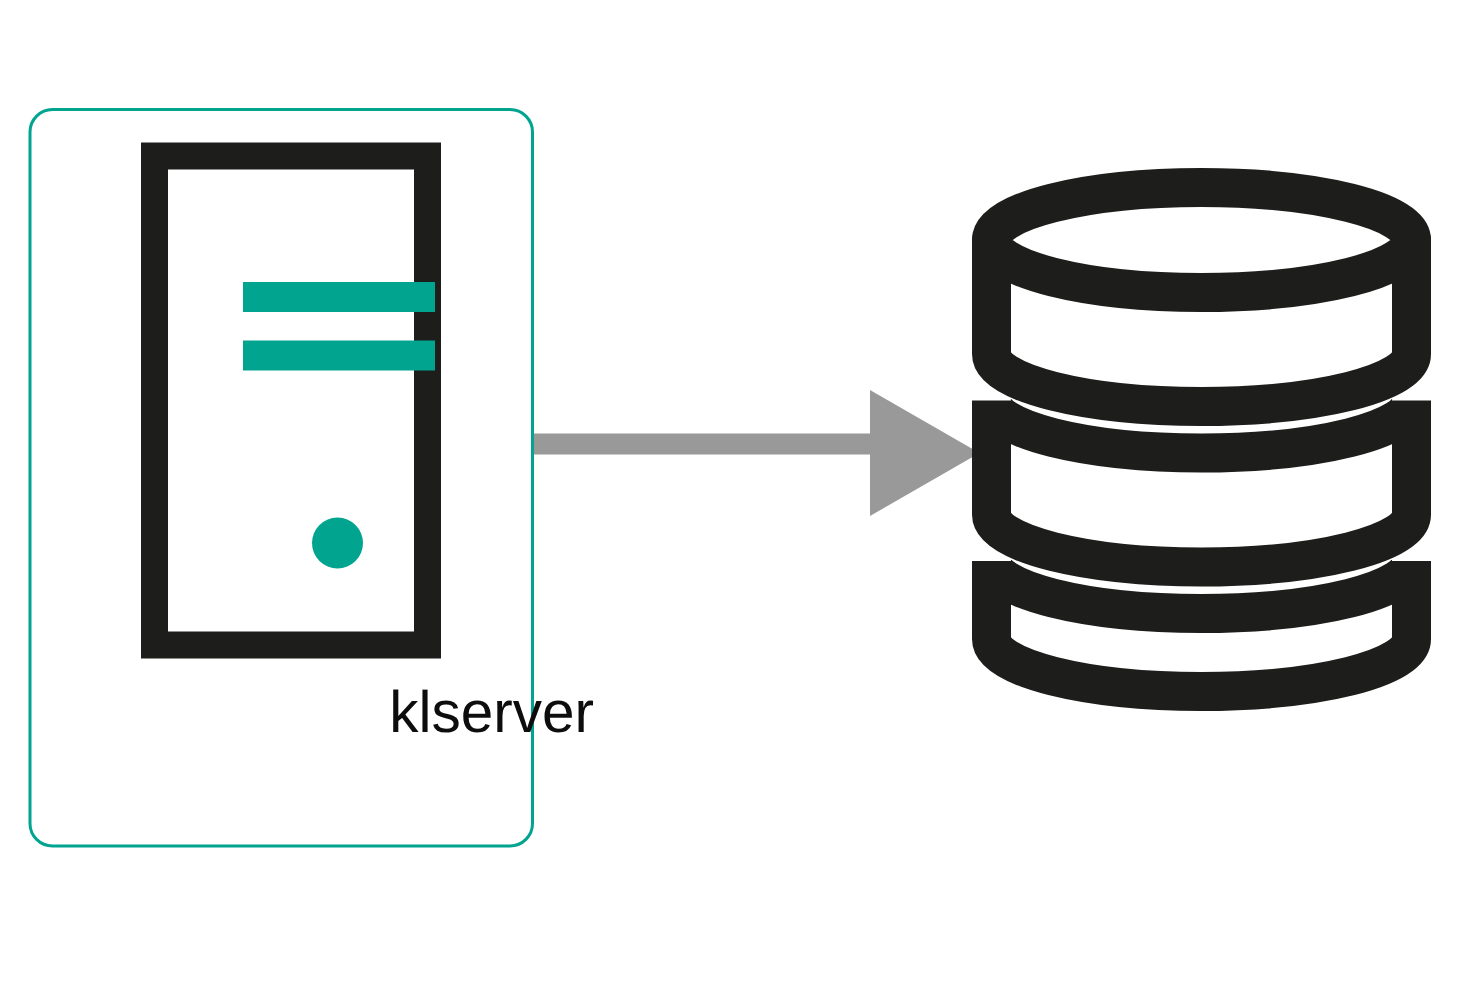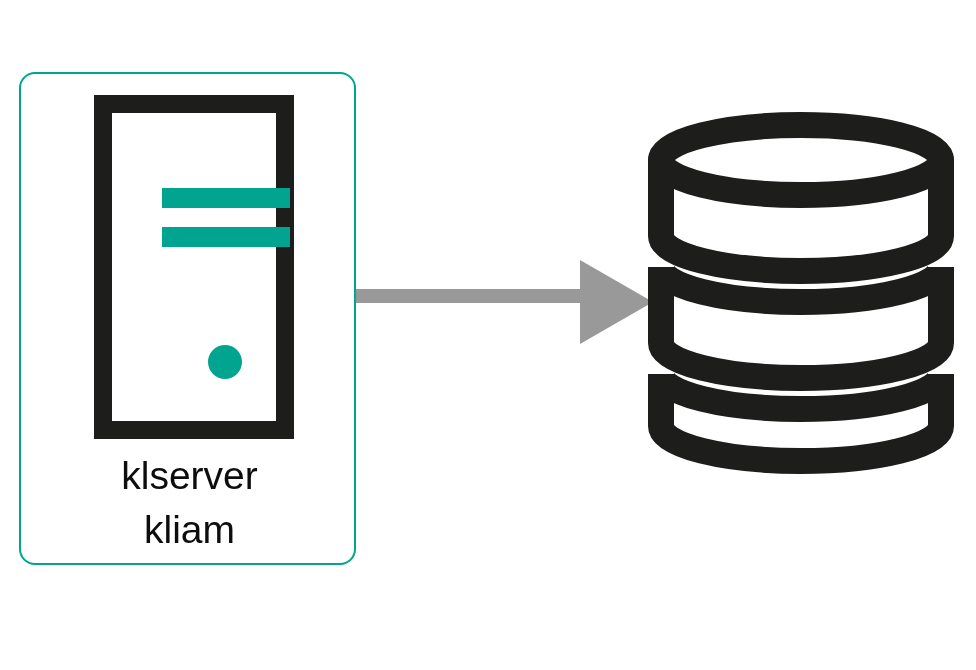--- a/index.html
+++ b/index.html
@@ -69,22 +69,23 @@
     border-radius: 50%;
     background: #00a48f;
   }
 
   
   .node-labels {
     position: absolute;
     left: 0;
     top: 375px;
     width: 337px;
-    text-align: center;
+    text-align: right;
     color: #0d0d0d;
+    padding-left: 38px;
   }
   .node-label-line {
     display: block;
     font-size: 39px;
     line-height: 54px;
     font-weight: 400;
     letter-spacing: 0px;
     white-space: nowrap;
   }
 
@@ -114,21 +115,20 @@
   <div class="node-server">
 
     <div class="server-icon">
       <div class="server-bar bar-1"></div>
       <div class="server-bar bar-2"></div>
       <div class="server-dot"></div>
     </div>
 
     <div class="node-labels">
       <span class="node-label-line">klserver</span>
-      <span class="node-label-line">kliam</span>
     </div>
 
   </div>
 
   <svg class="arrow" viewBox="0 0 300 88">
 
     <rect x="0" y="31" width="230" height="14" fill="#999999"></rect>
 
     <polygon points="224,2 297,44 224,86" fill="#999999"></polygon>
   </svg>

